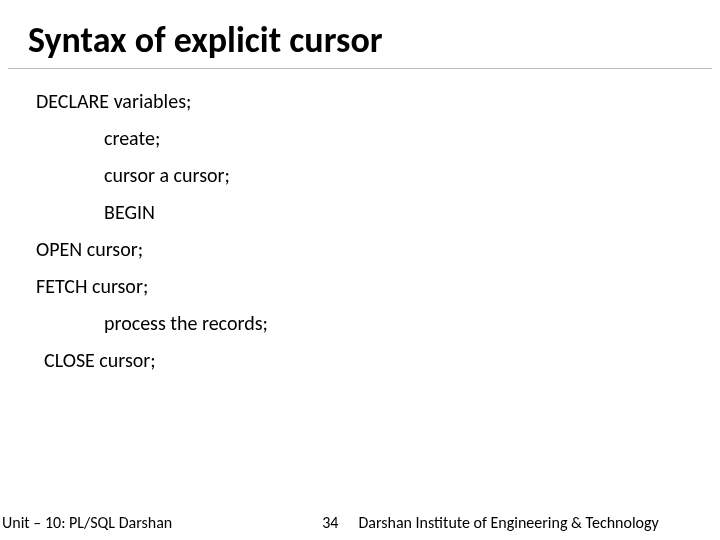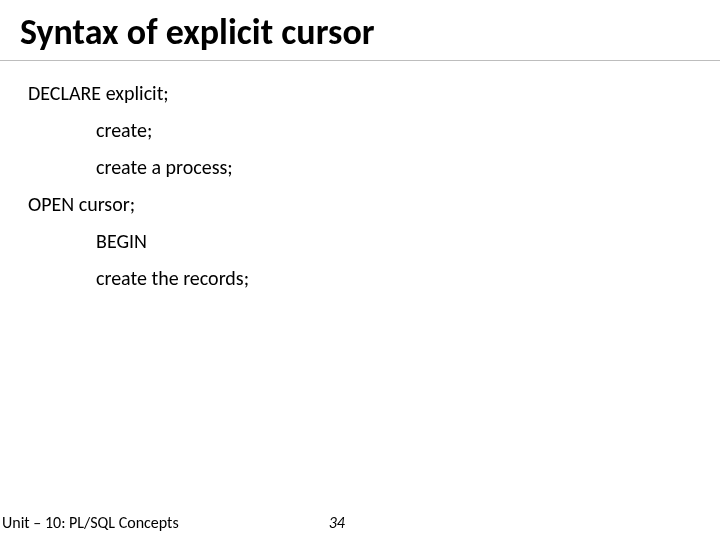--- a/index.html
+++ b/index.html
@@ -1,41 +1,44 @@
 <!DOCTYPE html>
 <html><head>
 <meta charset="utf-8">
 <style>
   * { margin: 0; padding: 0; box-sizing: border-box; }
   html, body { width: 720px; height: 540px; font-family: Calibri, "Segoe UI", Arial, sans-serif; background: #fff; color: #000; }
-  .slide { width: 720px; height: 540px; position: relative; padding: 0; border-radius: 7px; }
+  .slide { width: 720px; height: 540px; position: relative; padding: 8px; border-radius: 7px; }
   .title { font-size: 36px; font-weight: 700; padding: 10px 20px 6px 20px; border-bottom: 1px solid #bdbdbd; }
   .body { padding: 14px 0 0 28px; font-size: 20px; line-height: 1.85; }
   .line { white-space: pre; }
   .indent { padding-left: 68px; }
   .indent-close { padding-left: 8px; }
   .footer { position: absolute; left: 0; right: 0; bottom: 8px; display: flex; align-items: center; font-size: 16px; padding: 0 6px 0 2px; }
   .footer .left { flex: 0 0 auto; font-weight: 400; }
-  .footer .num { flex: 0 0 auto; margin-left: 150px; margin-right: 20px; font-style: italic; }
+  .footer .num { flex: 0 0 auto; margin-left: 150px; margin-right: 20px; }
   .footer .right { flex: 0 0 auto; font-weight: 400; }
 </style>
 </head>
 <body>
 
 <div class="slide">
 
   <div class="title">Syntax of explicit cursor</div>
 
   <div class="body">
-    <div class="line">DECLARE explicit;</div>
+    <div class="line">DECLARE variables;</div>
     <div class="line indent">create;</div>
-    <div class="line indent">create a process;</div>
+    <div class="line indent">cursor a cursor;</div>
+    <div class="line indent">BEGIN</div>
     <div class="line">OPEN cursor;</div>
-    <div class="line indent">BEGIN</div>
-    <div class="line indent">create the records;</div>
+    <div class="line">FETCH cursor;</div>
+    <div class="line indent">process the records;</div>
+    <div class="line indent-close">CLOSE cursor;</div>
   </div>
 
   <div class="footer">
-    <span class="left">Unit – 10: PL/SQL Concepts</span>
+    <span class="left">Unit – 10: PL/SQL Darshan</span>
     <span class="num">34</span>
+    <span class="right">Darshan Institute of Engineering &amp; Technology</span>
   </div>
 
 </div>
 
 </body></html>

